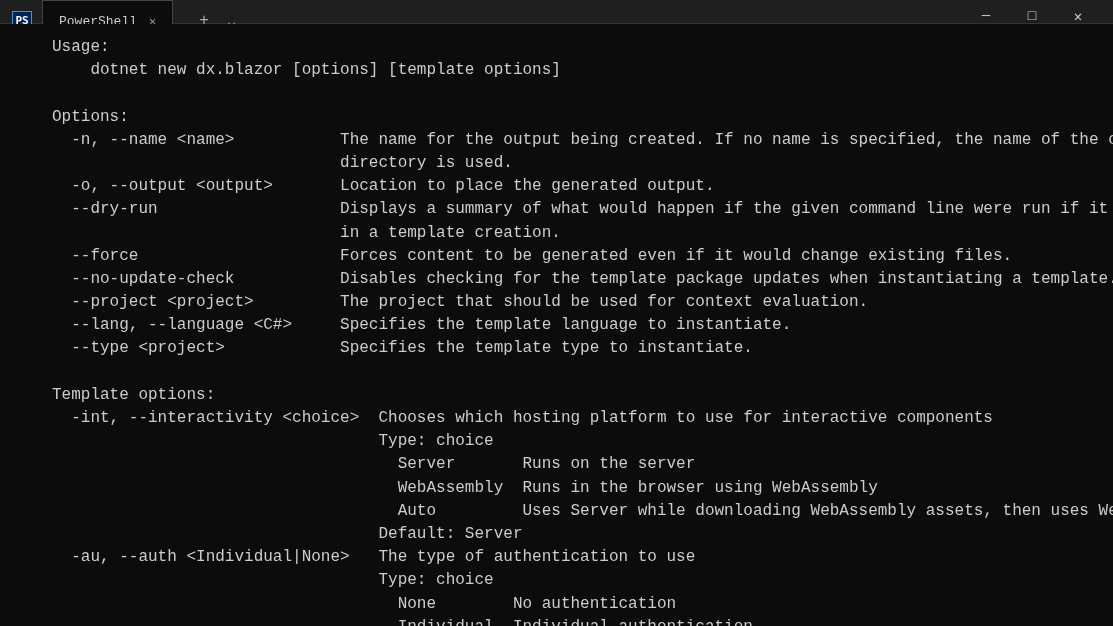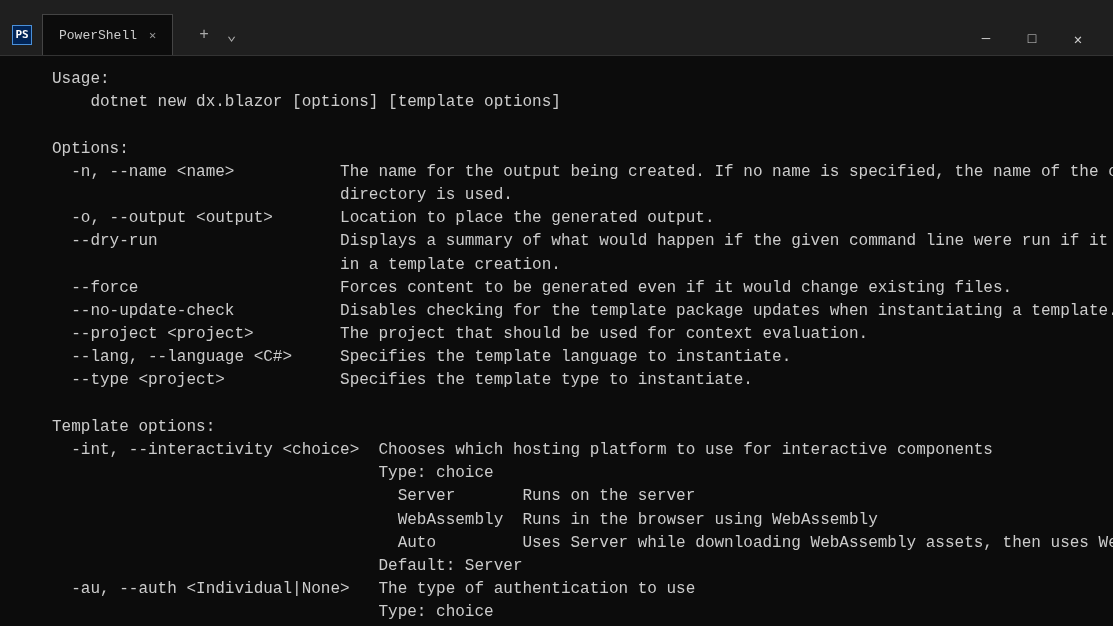--- a/index.html
+++ b/index.html
@@ -21,23 +21,23 @@
     .window {
       width: 1113px;
       height: 626px;
       display: flex;
       flex-direction: column;
       background: #0c0c0c;
     }
 
     .titlebar {
       background: #1f1f1f;
-      height: 56px;
+      height: 24px;
       display: flex;
-      align-items: flex-end;
+      align-items: flex-start;
       padding: 0 12px;
       flex-shrink: 0;
       border-bottom: 1px solid #333;
     }
 
     .titlebar-left {
       display: flex;
       align-items: center;
       gap: 10px;
     }

